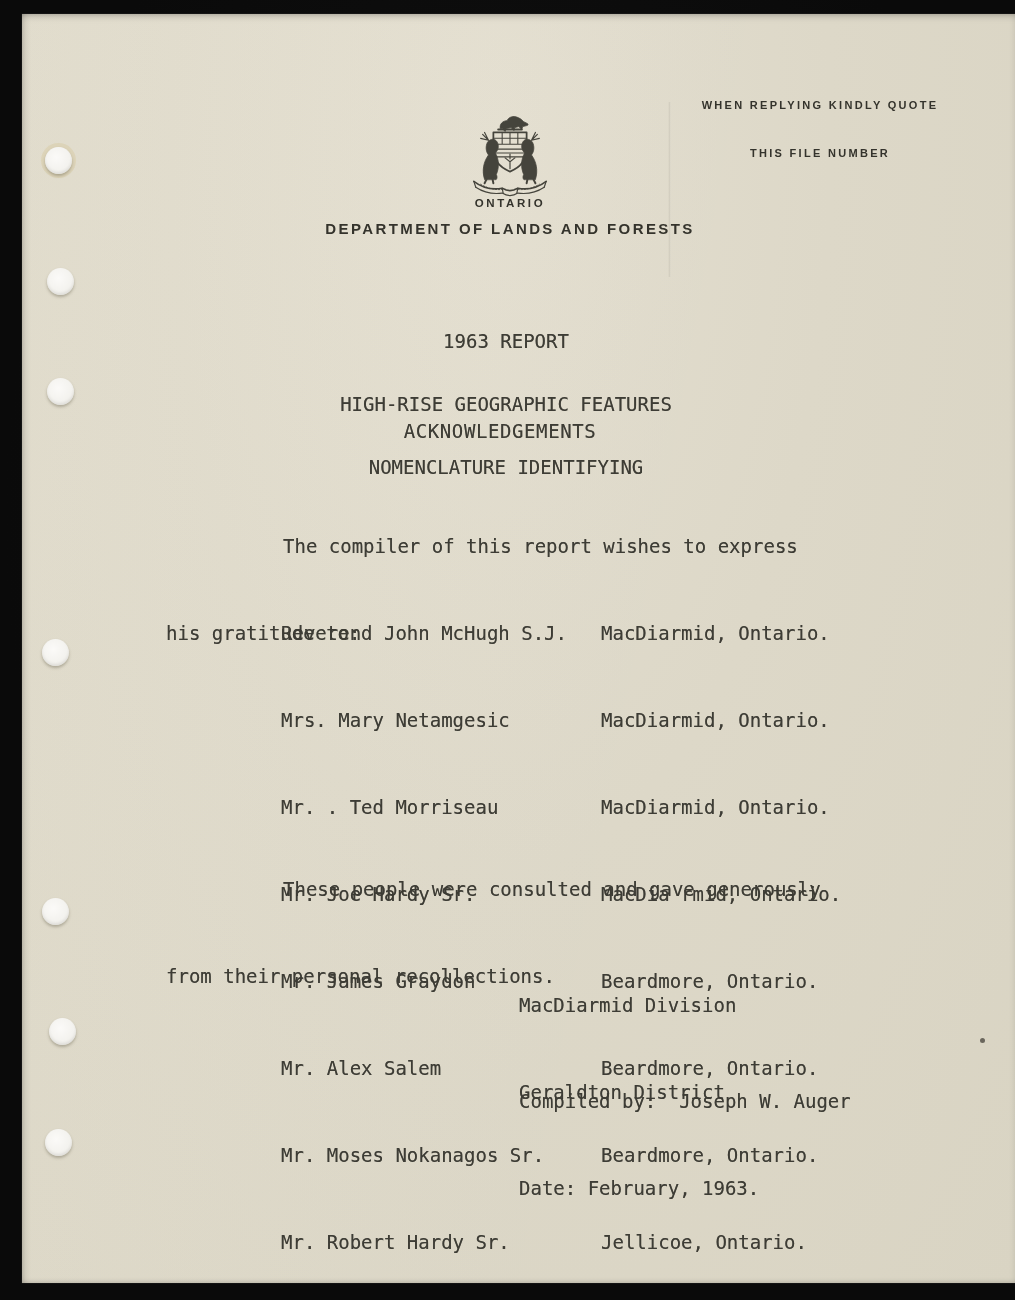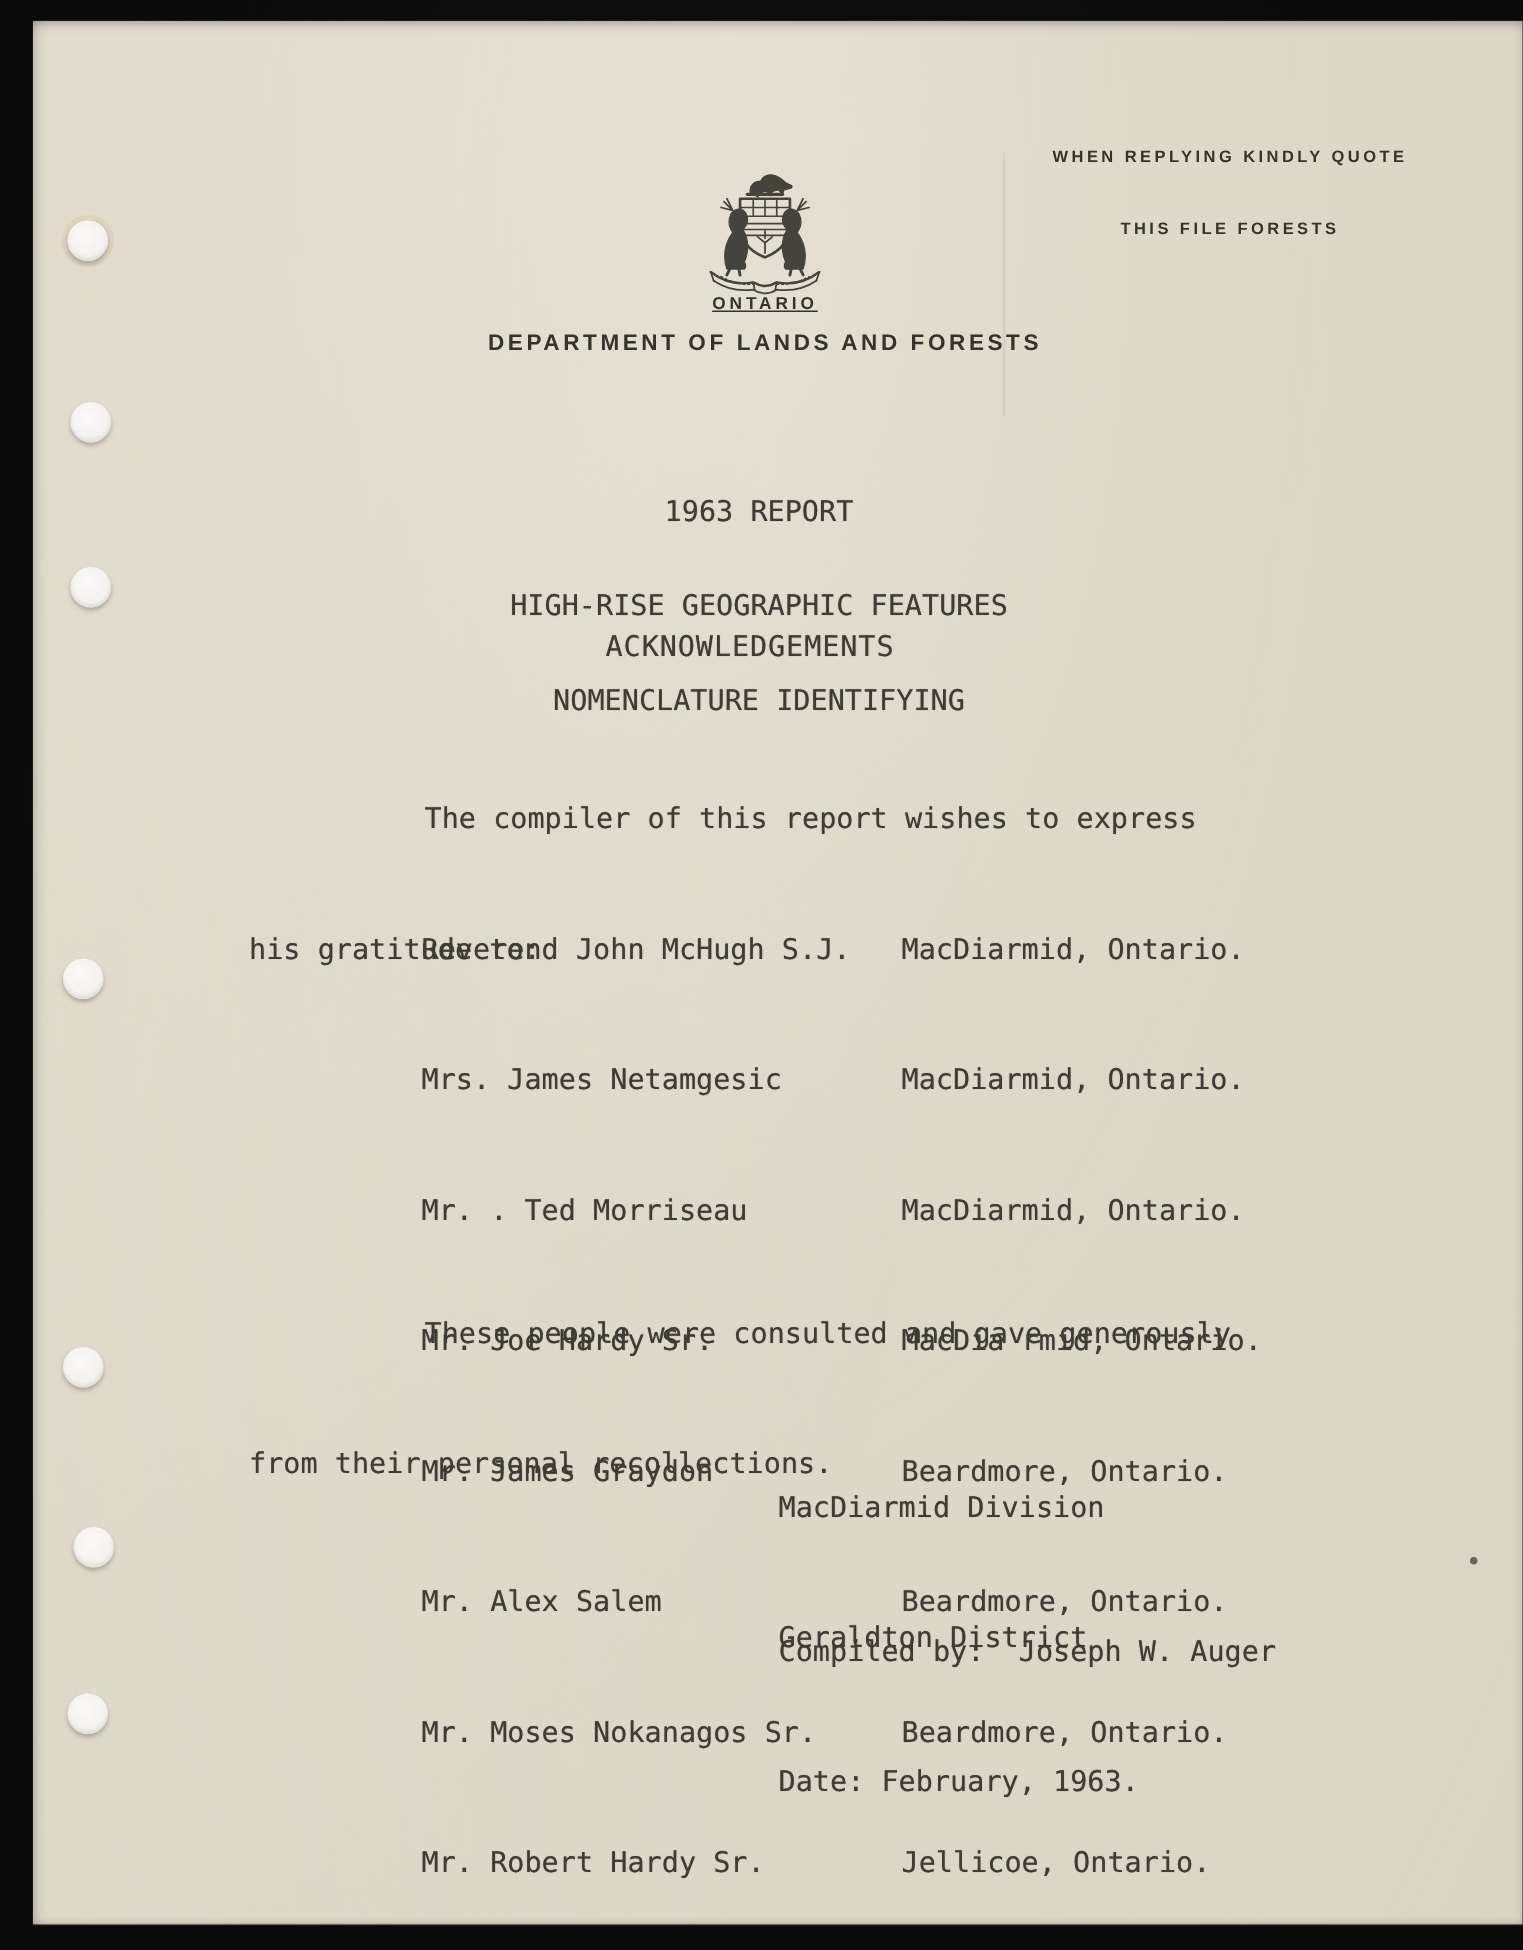--- a/index.html
+++ b/index.html
@@ -37,21 +37,21 @@
   
   .print { font-family:"Liberation Sans", sans-serif; font-weight:700; color:#34332c; }
   .reply-note {
     position:absolute; top:51px; left:798px; transform:translateX(-50%);
     font-size:11px; letter-spacing:2.3px; line-height:16px;
     text-align:center; white-space:pre;
   }
   .crest-wrap { position:absolute; top:95px; left:488px; transform:translateX(-50%); }
   .ontario-caption {
     position:absolute; top:183px; left:488px; transform:translateX(-50%);
-    font-size:11.5px; letter-spacing:2.6px; white-space:pre;text-decoration:underline;
+    font-size:11.5px; letter-spacing:2.6px; white-space:pre;
   }
   .department {
     position:absolute; top:206px; left:488px; transform:translateX(-50%);
     font-size:15px; letter-spacing:2.4px; white-space:pre;
   }
 
   
   .type {
     color:#3d3c35;
     font-family:"DejaVu Sans Mono", monospace;
@@ -90,21 +90,21 @@
   <div class="hole stained" style="left:23px; top:133px;"></div>
   <div class="hole" style="left:25px; top:254px;"></div>
   <div class="hole" style="left:25px; top:364px;"></div>
   <div class="hole" style="left:20px; top:625px;"></div>
   <div class="hole" style="left:20px; top:884px;"></div>
   <div class="hole" style="left:27px; top:1004px;"></div>
   <div class="hole" style="left:23px; top:1115px;"></div>
 
   <div class="print reply-note">
     <div>WHEN REPLYING KINDLY QUOTE</div>
-    <div>THIS FILE FORESTS</div>
+    <div>THIS FILE NUMBER</div>
   </div>
 
   <div class="crest-wrap">
     <svg width="98" height="88" viewBox="0 0 100 90" fill="none" stroke="#45443c" stroke-width="1.6" stroke-linecap="round" stroke-linejoin="round">
 
       <path d="M38,21 h24" stroke-width="2.2"></path>
       <path d="M40,20 c-1,-5 3,-8 7,-8 c1,-3 5,-5 9,-4 c4,1 6,3 8,5 l4,2 c1,1 0,2 -1,2 l-4,1 -1,3 -3,-3 -4,1 -1,3 -3,-3 -5,1 -1,3 -3,-3 z" fill="#45443c" stroke-width="0.8"></path>
 
       <path d="M33,24 h34 v17 c0,12 -7,19 -17,23 c-10,-4 -17,-11 -17,-23 z" stroke-width="1.8"></path>
 
@@ -144,21 +144,21 @@
   </div>
 
   <div class="type ack-heading">ACKNOWLEDGEMENTS</div>
 
   <div class="type ack-list">
     <div class="ack-row">
       <span class="ack-name">Reverend John McHugh S.J.</span>
       <span>MacDiarmid, Ontario.</span>
     </div>
     <div class="ack-row">
-      <span class="ack-name">Mrs. James Netamgesic</span>
+      <span class="ack-name">Mrs. Mary Netamgesic</span>
       <span>MacDiarmid, Ontario.</span>
     </div>
     <div class="ack-row">
       <span class="ack-name">Mr. . Ted Morriseau</span>
       <span>MacDiarmid, Ontario.</span>
     </div>
     <div class="ack-row">
       <span class="ack-name">Mr. Joe Hardy Sr.</span>
       <span>MacDia rmid, Ontario.</span>
     </div>

